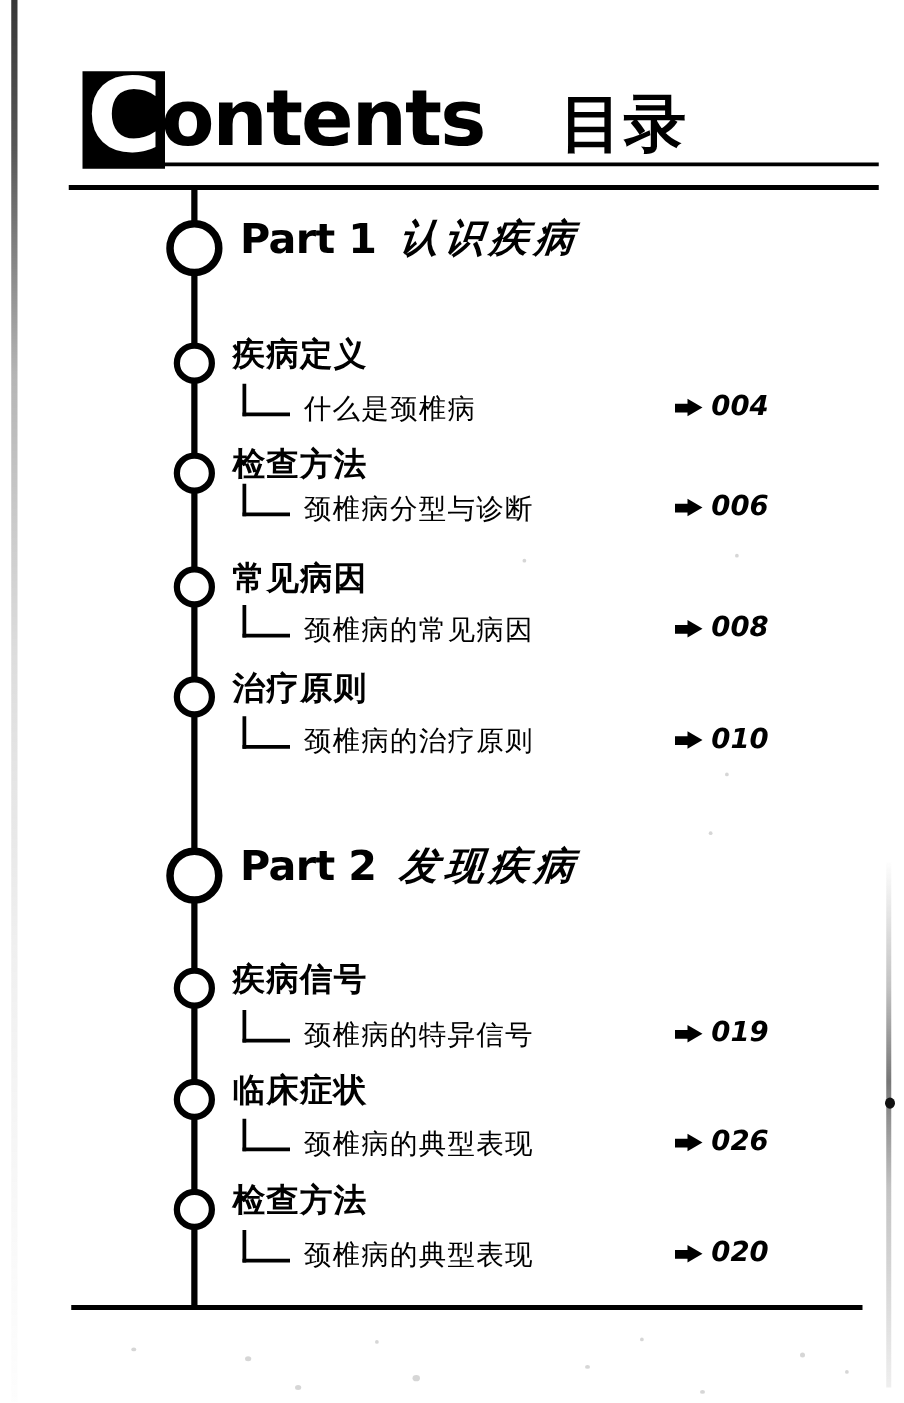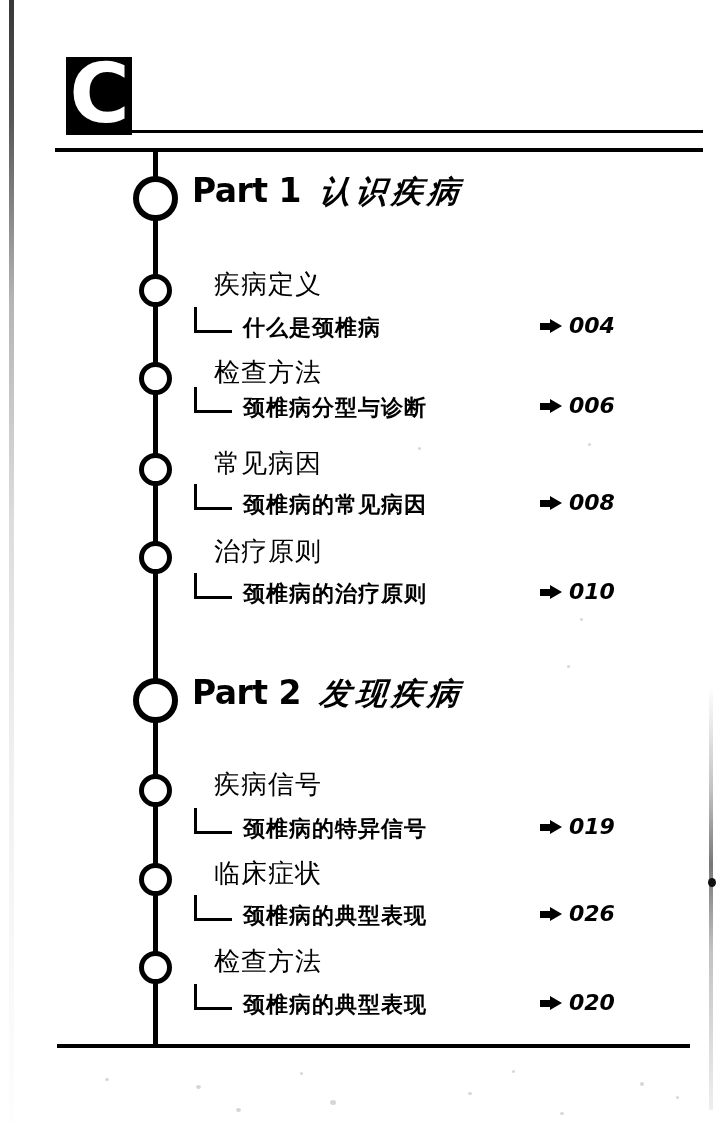--- a/index.html
+++ b/index.html
@@ -201,25 +201,24 @@
     letter-spacing: 5px;
     white-space: nowrap;
     font-family: "DejaVu Serif", "Liberation Serif", serif;
     transform: skewX(-6deg);
   }
   .section-label {
     position: absolute;
     left: 186px;
     top: -20px;
     font-size: 26px;
-    font-weight: 400;
+    font-weight: 700;
     line-height: 38px;
     letter-spacing: 1px;
     white-space: nowrap;
-    margin-left: 28px;
   }
 
   
   .subitem {
     position: absolute;
     left: 0;
     width: 723px;
     height: 0;
   }
   .elbow {
@@ -230,21 +229,21 @@
     height: 26px;
     border-left: 3px solid #000000;
     border-bottom: 3px solid #000000;
     box-sizing: border-box;
   }
   .sub-label {
     position: absolute;
     left: 243px;
     top: -17px;
     font-size: 22px;
-    font-weight: 700;
+    font-weight: 400;
     line-height: 32px;
     letter-spacing: 1px;
     white-space: nowrap;
     text-align: right;
   }
   .page-marker {
     position: absolute;
     left: 540px;
     top: -18px;
     display: flex;
@@ -309,20 +308,22 @@
       <div class="scan-speck" style="left: 236px; top: 1108px; width: 5px; height: 4px;"></div>
       <div class="scan-speck" style="left: 418px; top: 447px; width: 3px; height: 3px;"></div>
       <div class="scan-speck" style="left: 588px; top: 443px; width: 3px; height: 3px;"></div>
       <div class="scan-speck" style="left: 567px; top: 665px; width: 3px; height: 3px;"></div>
       <div class="scan-speck" style="left: 580px; top: 618px; width: 3px; height: 3px;"></div>
     </div>
 
   <div class="header">
     <div class="cbox"></div>
     <div class="cglyph">C</div>
+    <div class="contents-word">ontents</div>
+    <div class="mulu">目录</div>
   </div>
 
   <div class="rule-top"></div>
   <div class="rule-second"></div>
 
   <div class="spine"></div>
 
   <div id="rows">
       <div class="entry" style="top: 192px;">
         <div class="node part"></div>

